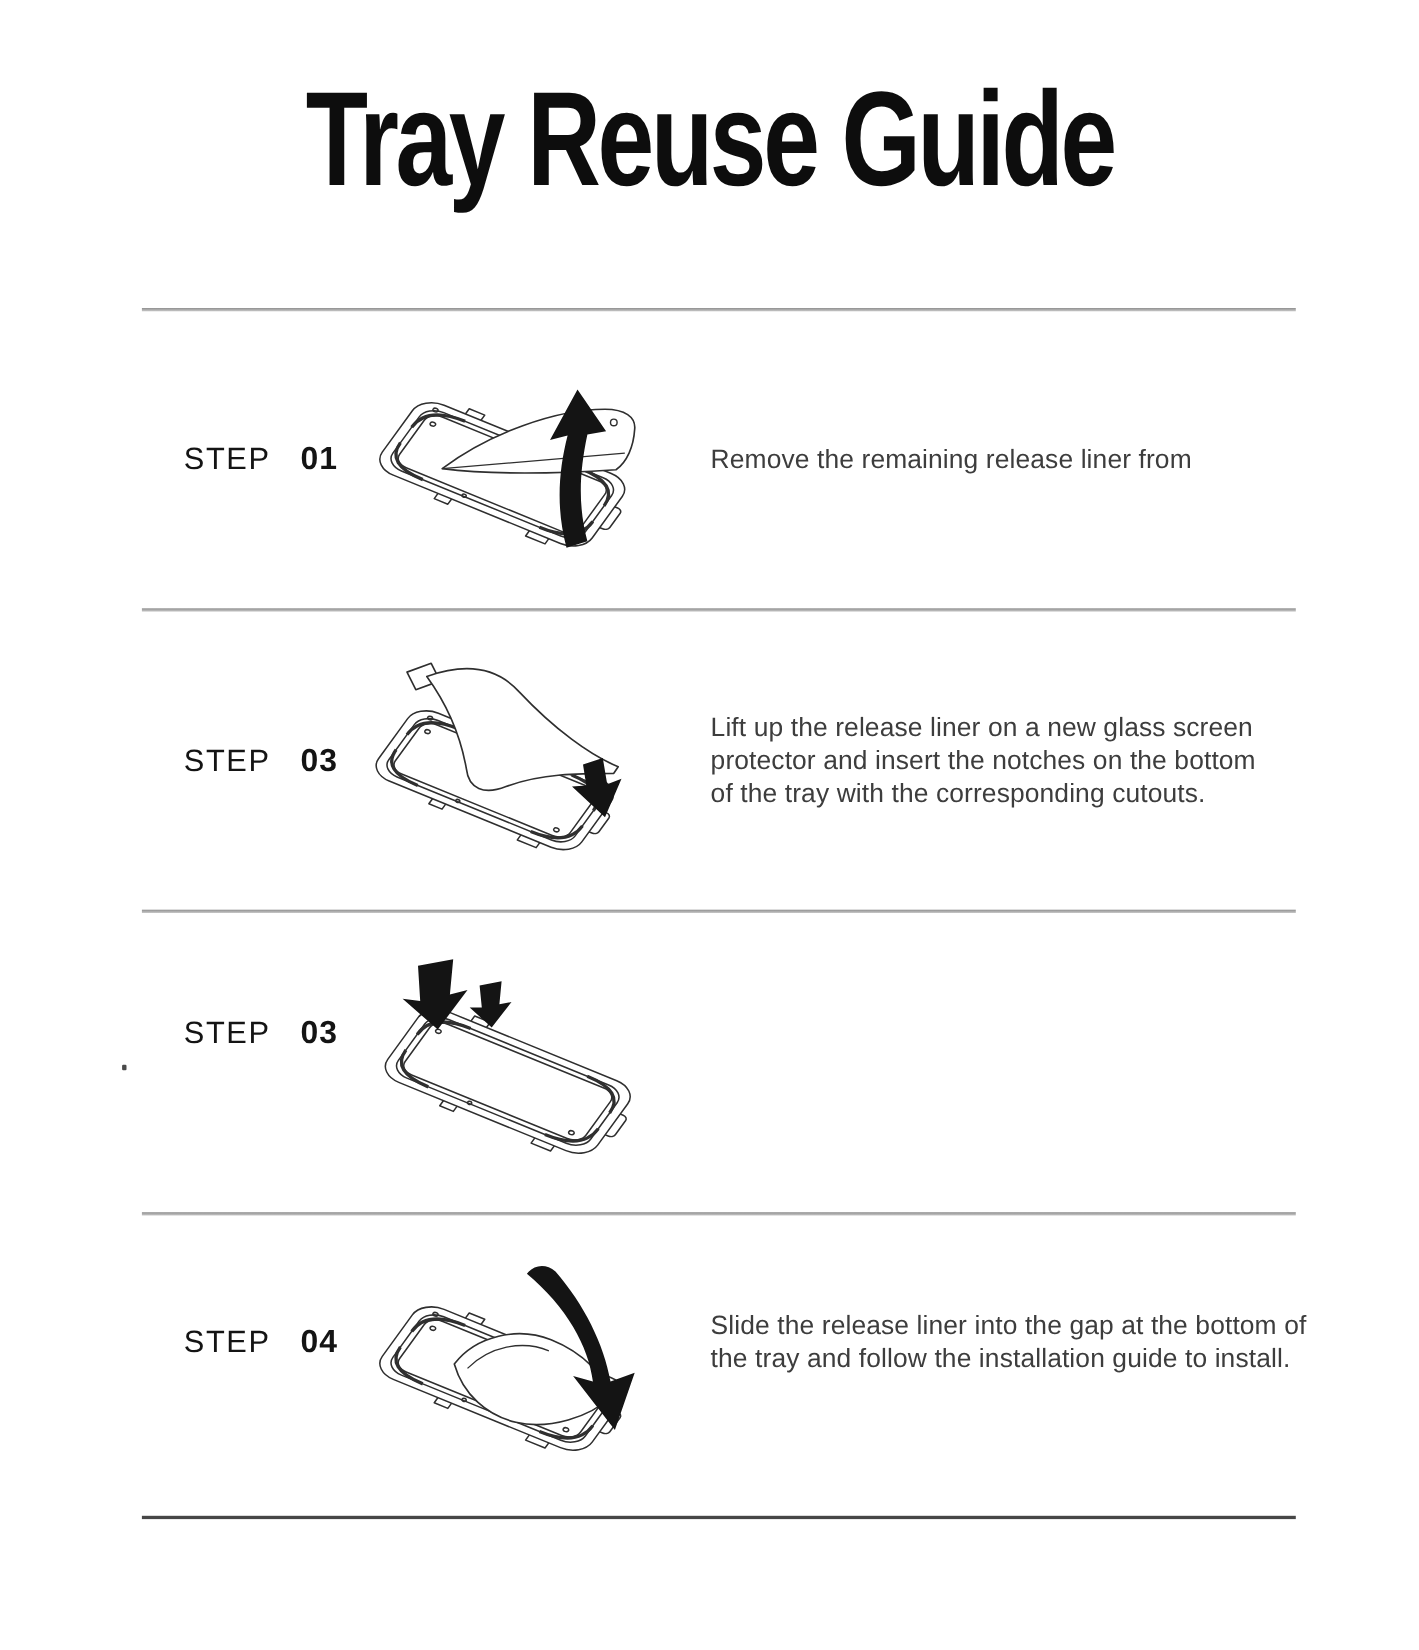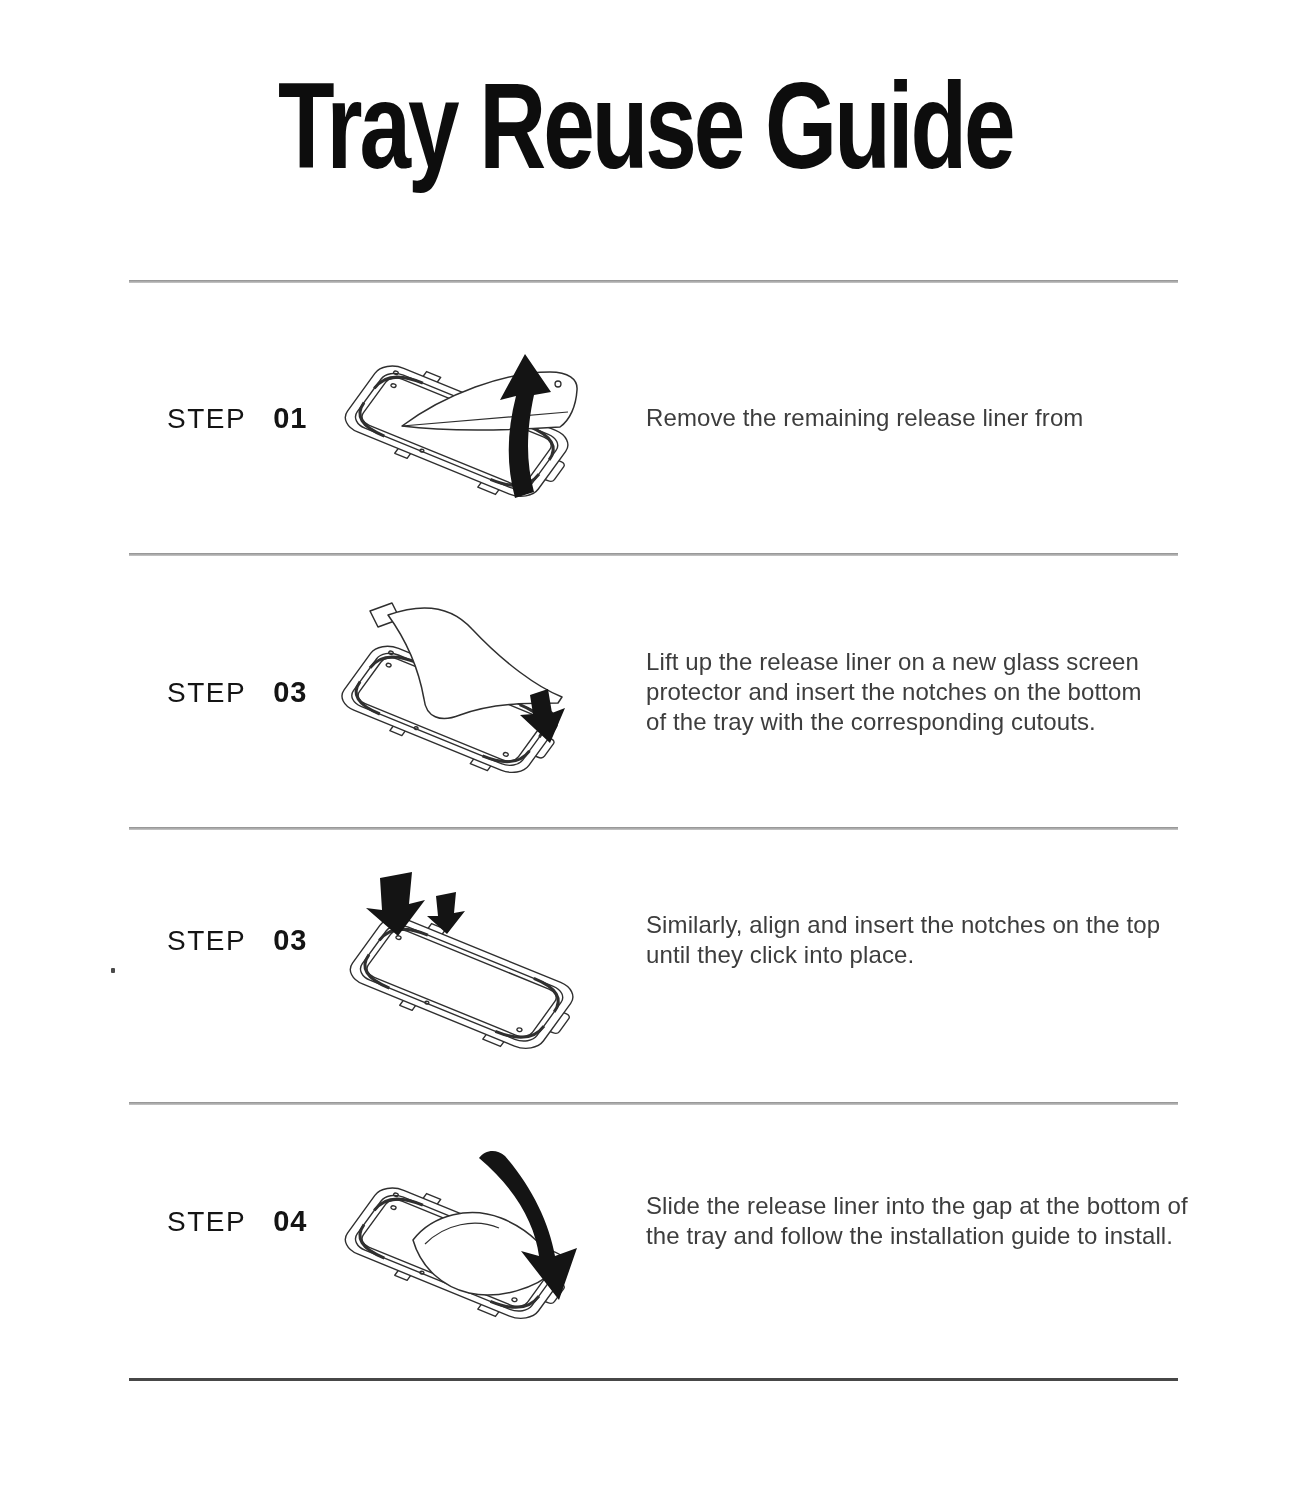--- a/index.html
+++ b/index.html
@@ -160,24 +160,20 @@
 
   <div class="row" style="top:829px;height:221px">
     <div class="step-label">
       <span class="step-word">STEP</span><span class="step-num">03</span>
     </div>
     <svg class="step-illus" style="left:328px;top:39px" width="270" height="195" viewBox="0 0 270 195">
       <use href="#trayBase" transform="translate(12,24) scale(0.95)"></use>
       <path class="arr" d="M52,10 L84,4 L81,36 L97,32 L70,68 L38,40 L54,42 Z"></path>
       <path class="arr" d="M108,28 L128,24 L126,45 L137,43 L119,66 L99,48 L110,48 Z"></path>
     </svg>
-    <div class="step-text">
-      <div>Similarly, align and insert the notches on the top</div>
-      <div>until they click into place.</div>
-    </div>
   </div>
 
   <div class="row" style="top:1104px;height:234px">
     <div class="step-label">
       <span class="step-word">STEP</span><span class="step-num">04</span>
     </div>
     <svg class="step-illus" style="left:333px;top:44px" width="265" height="182" viewBox="0 0 265 182">
       <use href="#trayBase" transform="translate(2,14) scale(0.95)"></use>
       <path class="sheet" d="M80,92 C100,66 138,58 168,70 C198,82 218,104 222,122 C204,140 166,152 136,145 C110,139 88,120 80,92 Z"></path>
       <path class="crease" d="M92,96 C112,76 142,70 166,80"></path>

